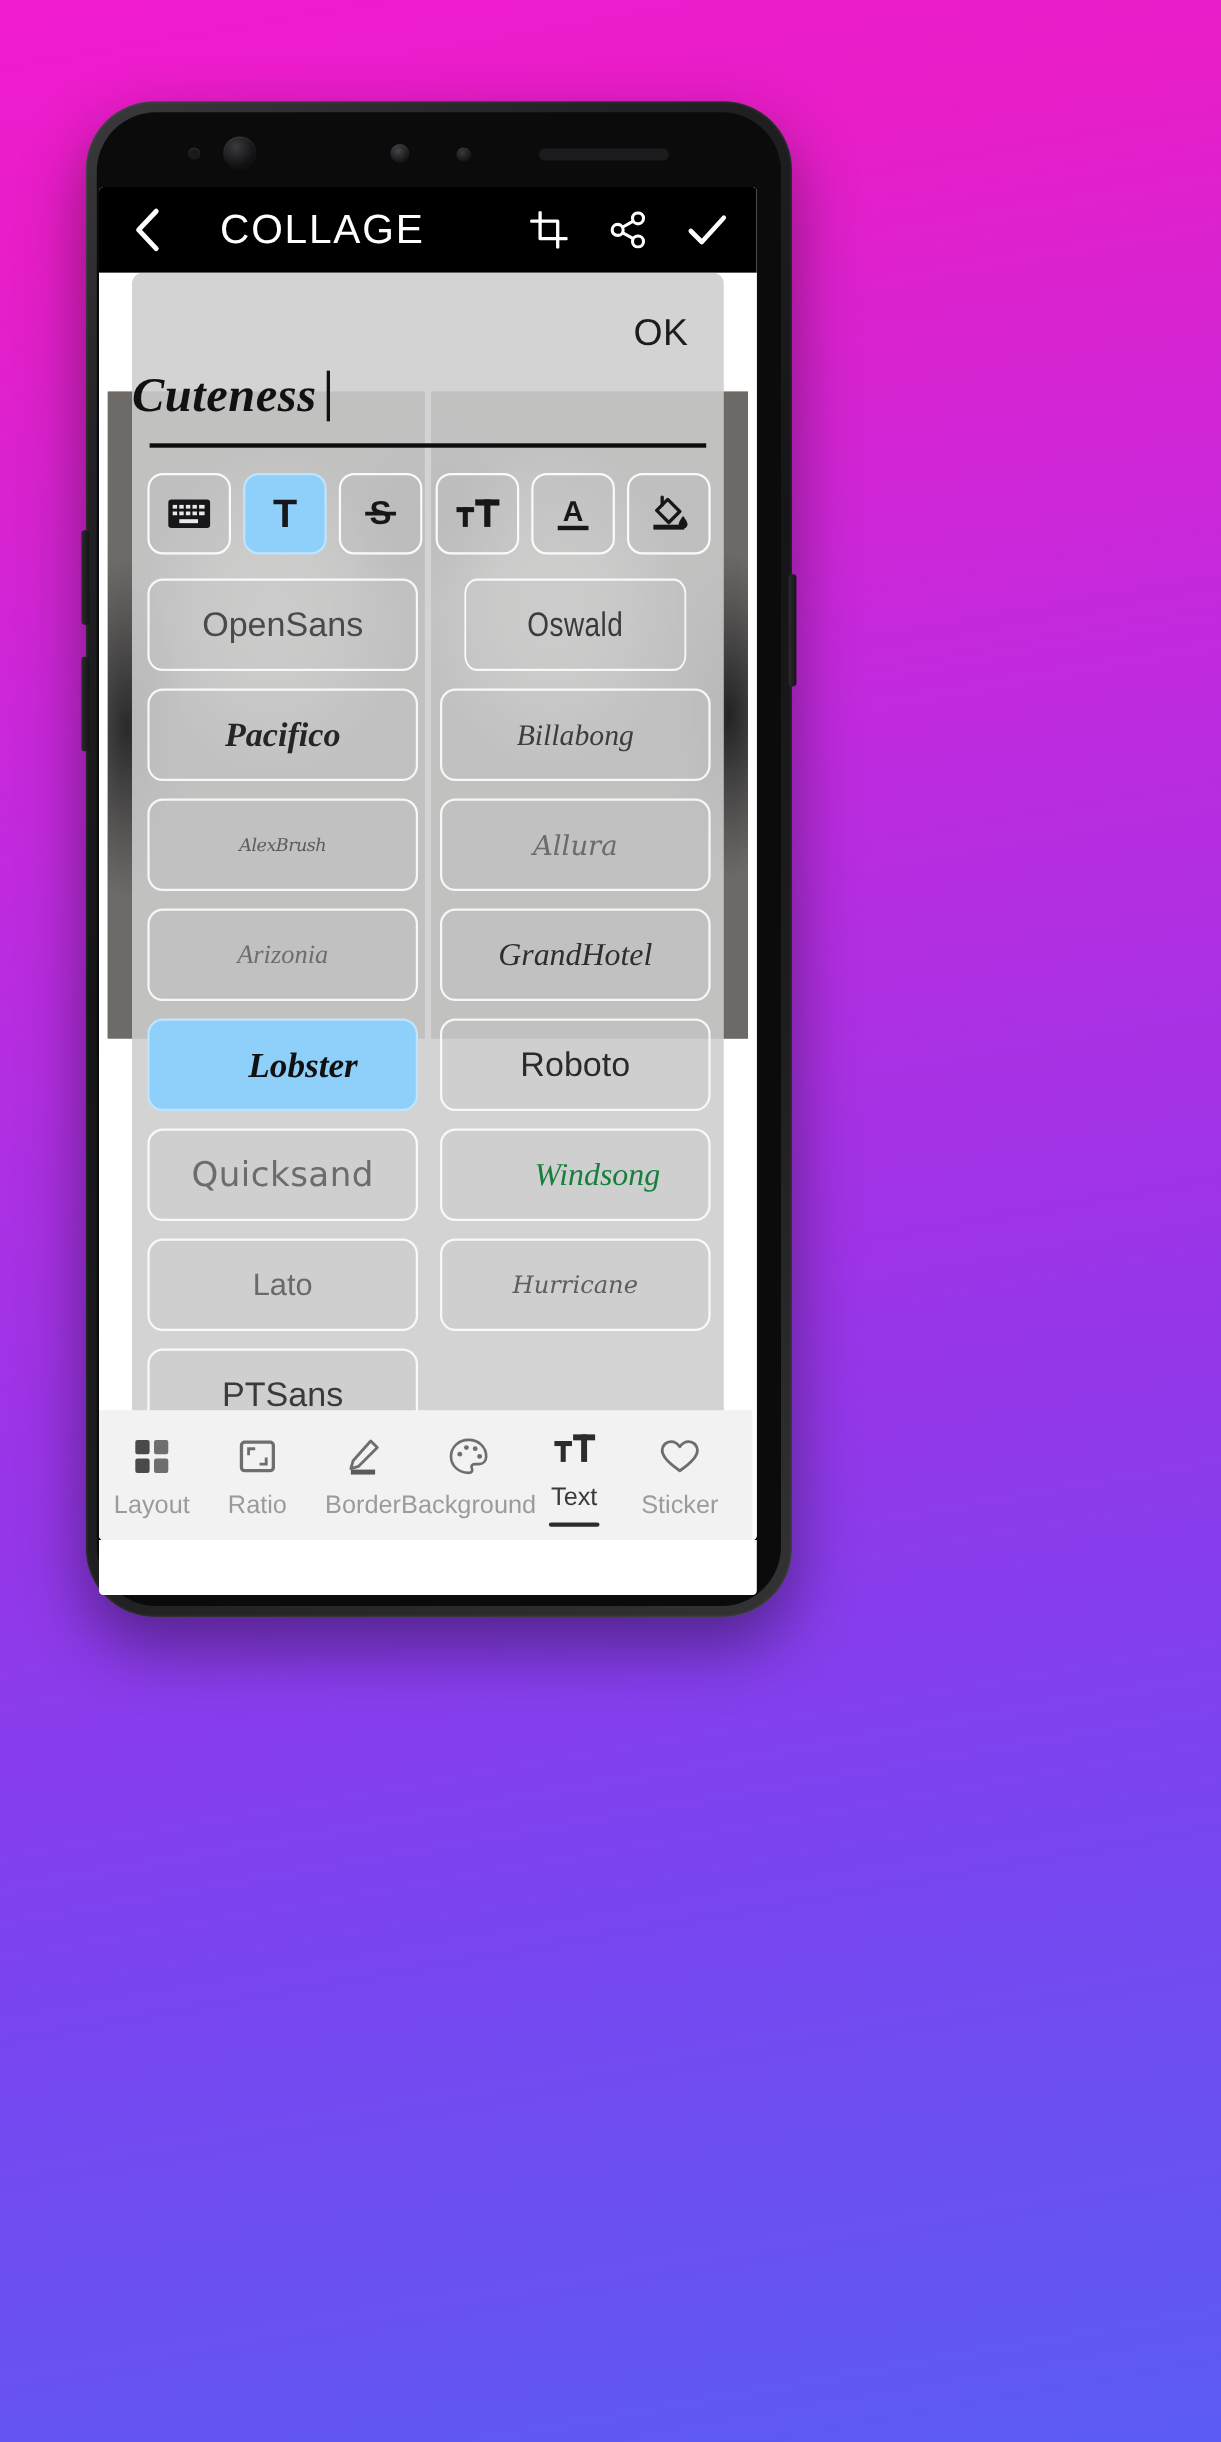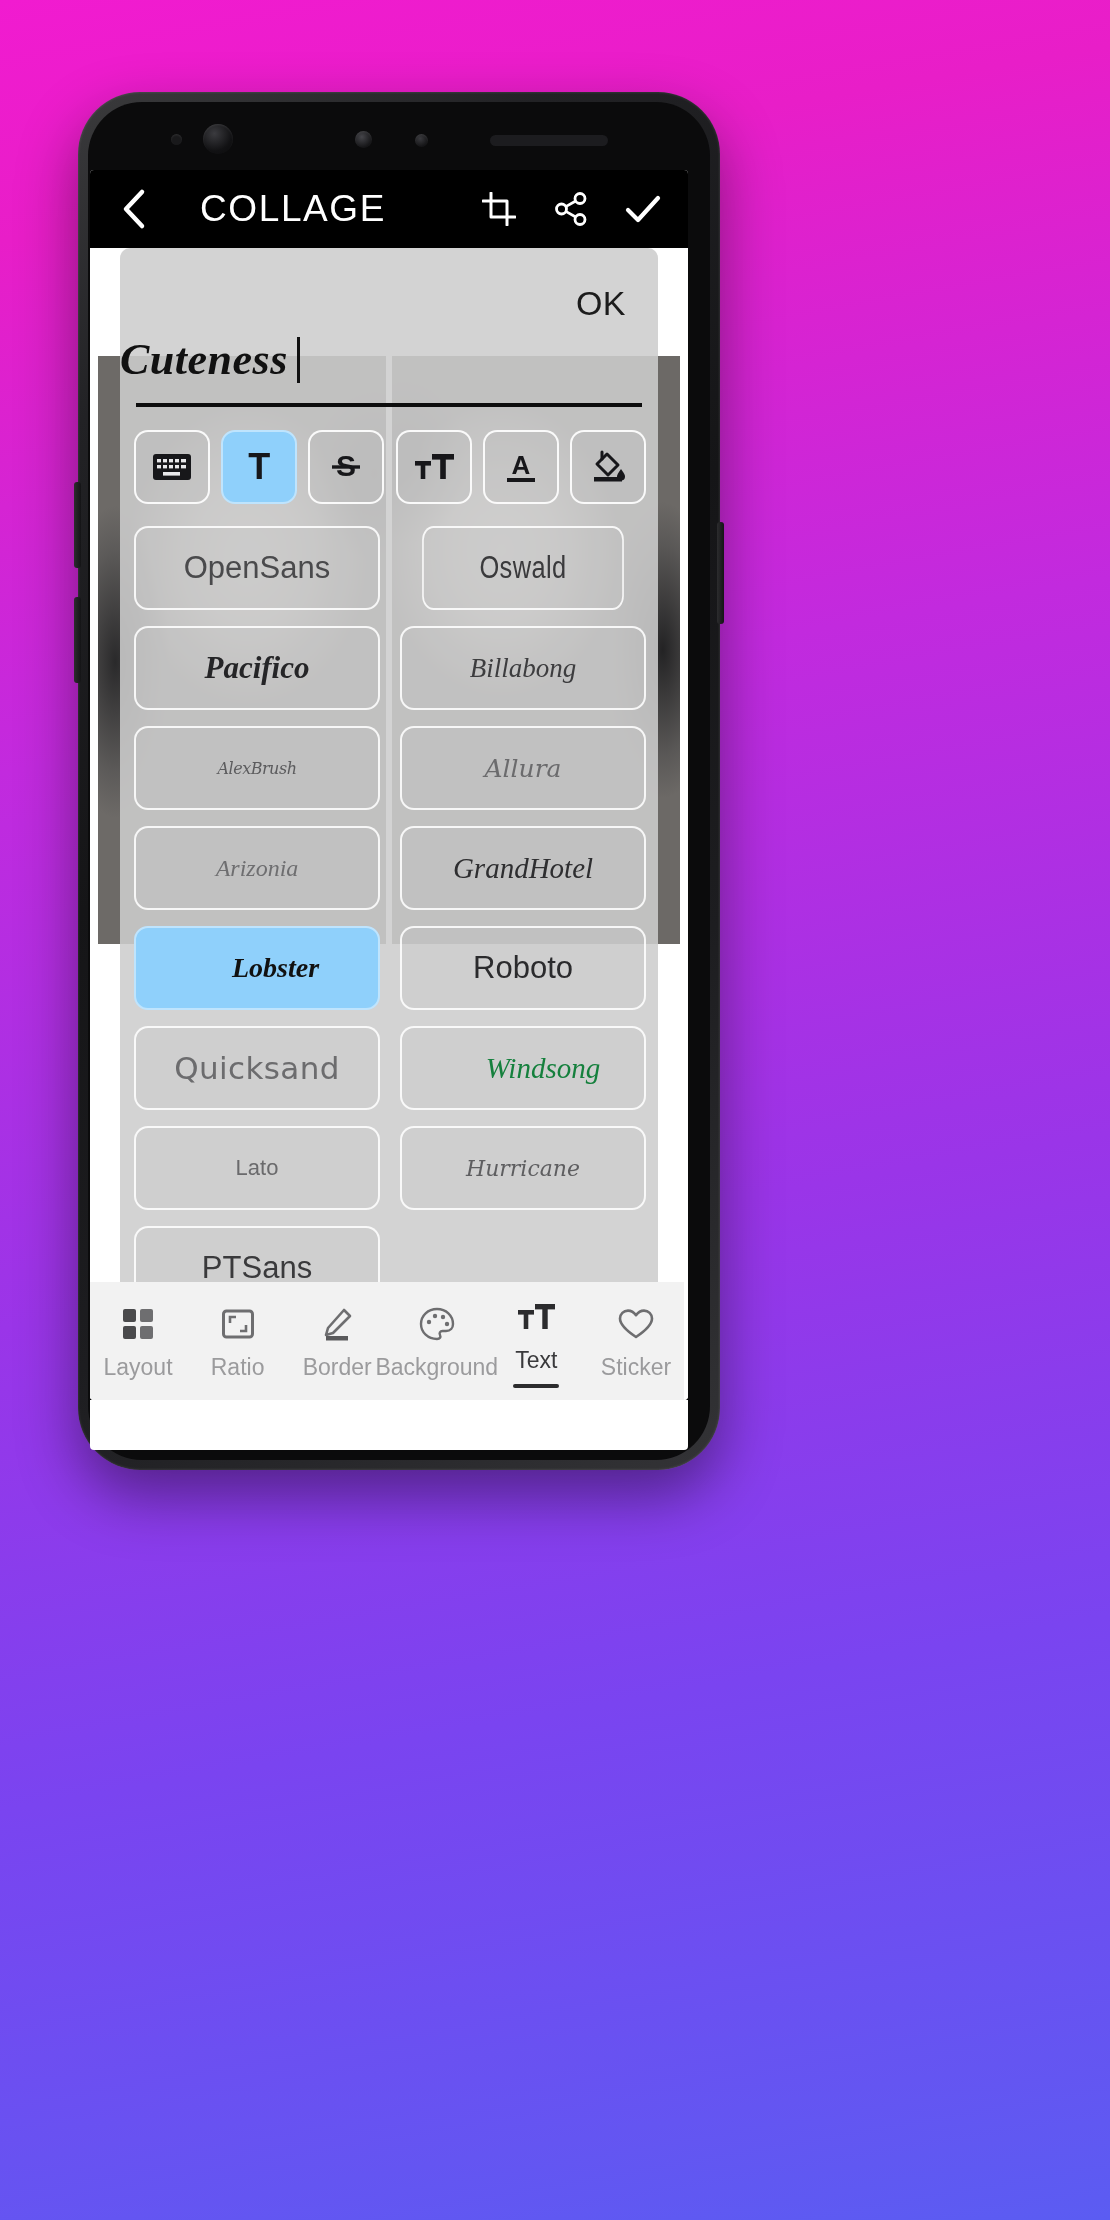--- a/index.html
+++ b/index.html
@@ -151,33 +151,33 @@
   }
   .font-item.selected { background: #8fd0fb; border-color: #bfe4fd; color:#111; }
   .f-opensans { font-family:"Liberation Sans",sans-serif; font-size:31px; color:#4a4a4c; }
   .f-oswald { font-family:"Liberation Sans Narrow","Liberation Sans",sans-serif; font-size:31px; letter-spacing:.5px; color:#3a3a3c; transform: scaleX(.82); }
   .f-pacifico { font-family:"Liberation Serif",serif; font-style:italic; font-weight:700; font-size:31px; color:#252527; }
   .f-billabong { font-family:"Liberation Serif",serif; font-style:italic; font-size:27px; color:#3d3d3f; }
   .f-alexbrush { font-family:"DejaVu Serif",serif; font-style:italic; font-size:16px; color:#5c5c5e; letter-spacing:-.5px; }
   .f-allura { font-family:"DejaVu Serif",serif; font-style:italic; font-size:25px; color:#6b6b6d; }
   .f-arizonia { font-family:"Liberation Serif",serif; font-style:italic; font-size:24px; color:#6e6e70; }
   .f-grandhotel { font-family:"Liberation Serif",serif; font-style:italic; font-size:29px; color:#2e2e30; }
-  .f-lobster { font-family:"Liberation Serif",serif; font-style:italic; font-weight:700; font-size:28px; color:#141416;padding-left:37px; }
+  .f-lobster { font-family:"Liberation Serif",serif; font-style:italic; font-weight:700; font-size:32px; color:#141416;padding-left:37px; }
   .f-quicksand { font-family:"DejaVu Sans",sans-serif; font-size:31px; color:#6c6c6e; letter-spacing:.4px; }
   .f-roboto { font-family:"Liberation Sans",sans-serif; font-size:31px; color:#2b2b2d; }
   .f-windsong { font-family:"Liberation Serif",serif; font-style:italic; font-size:29px; color:#15803d;padding-left:40px; }
-  .f-lato { font-family:"Liberation Sans",sans-serif; font-size:22px; color:#6a6a6c; }
+  .f-lato { font-family:"Liberation Sans",sans-serif; font-size:28px; color:#6a6a6c; }
   .f-hurricane { font-family:"DejaVu Serif",serif; font-style:italic; font-size:22px; color:#5e5e60; }
   .f-ptsans { font-family:"Liberation Sans",sans-serif; font-size:31px; color:#3a3a3c; }
 
   
   #bottom-nav {
     position: absolute; left: 0; bottom: 0; width: 594px; height: 118px;
     background: #f2f2f2;
-    display: flex; align-items: center; justify-content: space-between;
+    display: flex; align-items: center; justify-content: flex-start;
     z-index: 5;
   }
   .nav-item { width: 96px; display:flex; flex-direction:column; align-items:center; gap:8px; cursor:pointer; }
   .nav-ico { height: 44px; display:flex; align-items:center; justify-content:center; }
   .nav-label { font-size: 23px; color:#9b9b9d; }
   .nav-item.active .nav-label { color:#3a3a3c; }
   .nav-underline { width: 46px; height: 4px; background:#2c2c2e; border-radius:2px; margin-top:2px; }
 
   
   #chin-bar { position:absolute; left: 12px; top: 1308px; width: 598px; height: 50px; background:#fff; border-radius: 0 0 4px 4px; }

